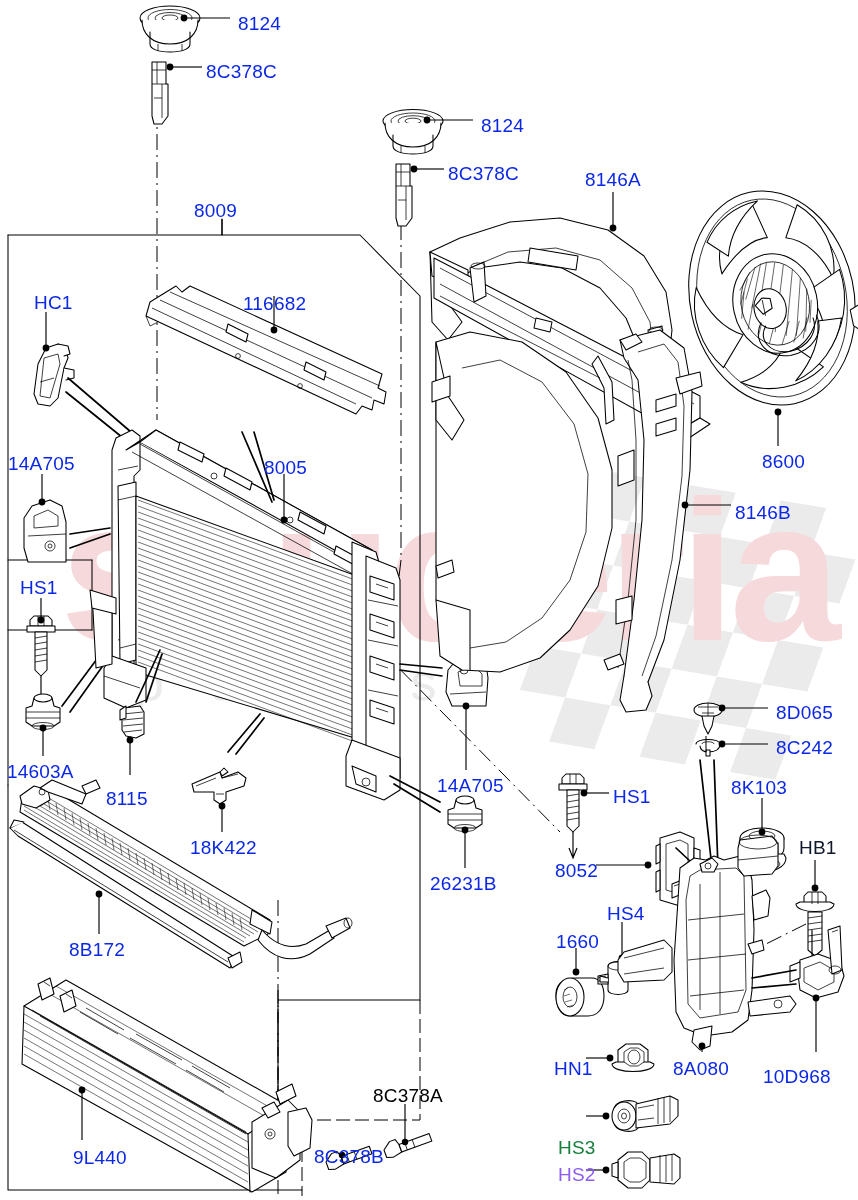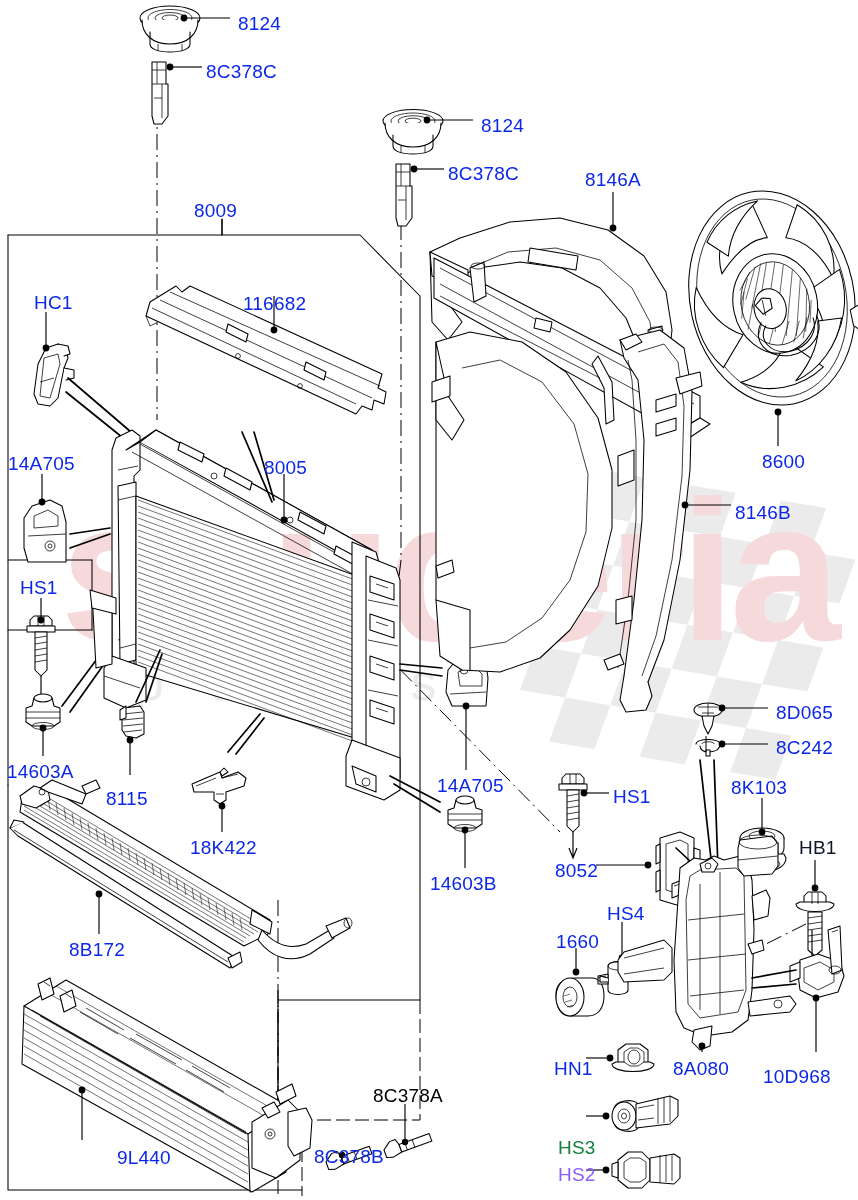--- a/index.html
+++ b/index.html
@@ -850,33 +850,33 @@
       <div class="lbl" style="left: 34px; top: 293px; color: rgb(11, 39, 232);">HC1</div>
       <div class="lbl" style="left: 264px; top: 458px; color: rgb(11, 39, 232);">8005</div>
       <div class="lbl" style="left: 762px; top: 452px; color: rgb(11, 39, 232);">8600</div>
       <div class="lbl" style="left: 8px; top: 454px; color: rgb(11, 39, 232);">14A705</div>
       <div class="lbl" style="left: 735px; top: 503px; color: rgb(11, 39, 232);">8146B</div>
       <div class="lbl" style="left: 20px; top: 578px; color: rgb(11, 39, 232);">HS1</div>
       <div class="lbl" style="left: 7px; top: 762px; color: rgb(11, 39, 232);">14603A</div>
       <div class="lbl" style="left: 106px; top: 783px; color: rgb(11, 39, 232); margin-top: 6px;">8115</div>
       <div class="lbl" style="left: 190px; top: 838px; color: rgb(11, 39, 232);">18K422</div>
       <div class="lbl" style="left: 437px; top: 776px; color: rgb(11, 39, 232);">14A705</div>
-      <div class="lbl" style="left: 430px; top: 874px; color: rgb(11, 39, 232);">14603B</div>
+      <div class="lbl" style="left: 430px; top: 874px; color: rgb(11, 39, 232);">26231B</div>
       <div class="lbl" style="left: 776px; top: 703px; color: rgb(11, 39, 232);">8D065</div>
       <div class="lbl" style="left: 776px; top: 738px; color: rgb(11, 39, 232);">8C242</div>
       <div class="lbl" style="left: 731px; top: 778px; color: rgb(11, 39, 232);">8K103</div>
       <div class="lbl" style="left: 613px; top: 787px; color: rgb(11, 39, 232);">HS1</div>
       <div class="lbl" style="left: 799px; top: 838px; color: #0f172a;">HB1</div>
       <div class="lbl" style="left: 555px; top: 861px; color: rgb(11, 39, 232);">8052</div>
       <div class="lbl" style="left: 607px; top: 904px; color: rgb(11, 39, 232);">HS4</div>
       <div class="lbl" style="left: 556px; top: 932px; color: rgb(11, 39, 232);">1660</div>
       <div class="lbl" style="left: 69px; top: 940px; color: rgb(11, 39, 232);">8B172</div>
       <div class="lbl" style="left: 554px; top: 1059px; color: rgb(11, 39, 232);">HN1</div>
       <div class="lbl" style="left: 673px; top: 1059px; color: rgb(11, 39, 232);">8A080</div>
       <div class="lbl" style="left: 763px; top: 1059px; color: rgb(11, 39, 232); margin-top: 8px;">10D968</div>
       <div class="lbl" style="left: 373px; top: 1086px; color: #000000;">8C378A</div>
-      <div class="lbl" style="left: 73px; top: 1148px; color: rgb(11, 39, 232); margin-left: 44px;">9L440</div>
+      <div class="lbl" style="left: 73px; top: 1148px; color: rgb(11, 39, 232);">9L440</div>
       <div class="lbl" style="left: 314px; top: 1147px; color: rgb(11, 39, 232);">8C378B</div>
       <div class="lbl" style="left: 558px; top: 1138px; color: #15803d;">HS3</div>
       <div class="lbl" style="left: 558px; top: 1165px; color: #8b5cf6;">HS2</div>
     </div>
 
 </div>
 
 </body></html>

